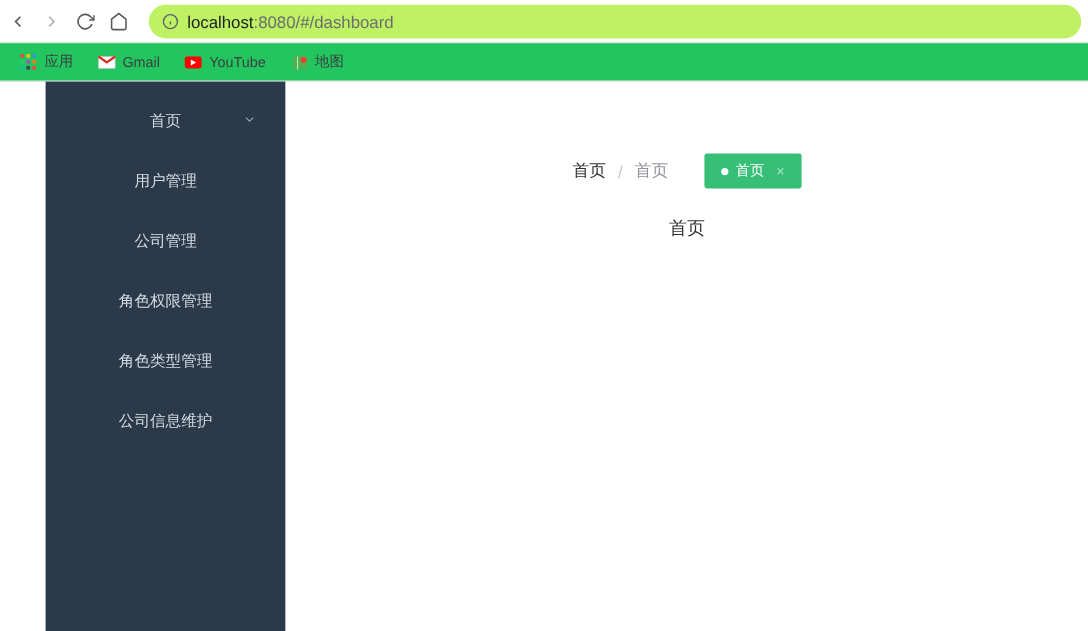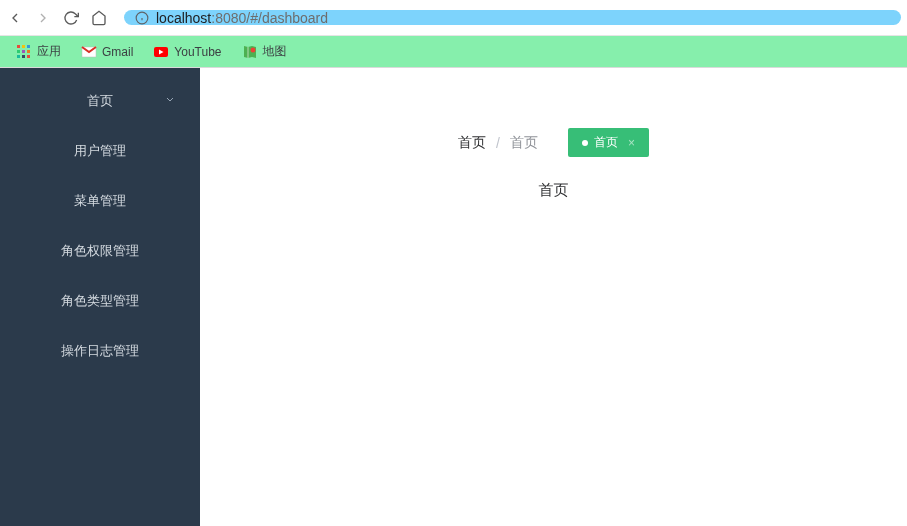--- a/index.html
+++ b/index.html
@@ -3,33 +3,33 @@
 <meta charset="utf-8">
 <style>
 * { margin: 0; padding: 0; box-sizing: border-box; }
 body { font-family: "Microsoft YaHei", "PingFang SC", Arial, sans-serif; font-size: 13px; background: #f6f6f6; width: 907px; height: 526px; overflow: hidden; }
 
 
 .browser-bar { height: 36px; background: #fff; display: flex; align-items: center; border-bottom: 1px solid #e5e5e5; padding: 0 6px; gap: 10px; }
 .nav-btn { width: 18px; height: 18px; display: flex; align-items: center; justify-content: center; color: #5a5a5a; cursor: pointer; }
 .nav-btn.disabled { color: #b0b0b0; }
 .nav-btn svg { width: 16px; height: 16px; }
-.url-wrap { flex: 1; display: flex; align-items: center; background: #7dd3fc; border-radius: 14px; height: 15px; padding: 0 10px; gap: 6px; margin-left: 6px; }
+.url-wrap { flex: 1; display: flex; align-items: center; background: #bef264; border-radius: 14px; height: 28px; padding: 0 10px; gap: 6px; margin-left: 6px; }
 .url-wrap svg { width: 14px; height: 14px; color: #5f6368; }
 .url-text { font-size: 14px; color: #202124; }
 .url-text .host { color: #202124; }
 .url-text .path { color: #6d6d6d; }
 
 
-.bm-bar { height: 32px; background: #86efac; display: flex; align-items: center; padding: 0 8px; gap: 4px; border-bottom: 1px solid #dadada; }
+.bm-bar { height: 32px; background: #22c55e; display: flex; align-items: center; padding: 0 8px; gap: 4px; border-bottom: 1px solid #dadada; }
 .bm-item { display: flex; align-items: center; gap: 5px; padding: 4px 8px; font-size: 12px; color: #3c4043; cursor: pointer; border-radius: 3px; }
 .ic { width: 16px; height: 16px; display: inline-flex; align-items: center; justify-content: center; }
 
 
-.app { display: flex; height: calc(526px - 36px - 32px); background: #fff; }
+.app { display: flex; height: calc(526px - 36px - 32px); background: #fff; padding-left: 38px; }
 
 
 .sidebar { width: 200px; background: #2b3a4b; color: #d5dbe1; padding-top: 8px; }
 .menu-item { height: 50px; display: flex; align-items: center; justify-content: center; position: relative; font-size: 13px; color: #d5dbe1; cursor: pointer; }
 .chev { position: absolute; right: 24px; top: 50%; transform: translateY(-50%); }
 .chev svg { width: 12px; height: 12px; color: #97a5b5; }
 
 
 .main { flex: 1; background: #fff; display: flex; flex-direction: column; align-items: center; padding-top: 60px; position: relative; }
 .crumb-row { display: flex; align-items: center; gap: 10px; }
@@ -135,30 +135,30 @@
       <span class="chev">
         <svg viewBox="0 0 24 24" fill="none" stroke="currentColor" stroke-width="2">
             <polyline points="6 9 12 15 18 9"></polyline>
           </svg>
       </span>
     </div>
     <div class="menu-item">
       <span>用户管理</span>
     </div>
     <div class="menu-item">
-      <span>菜单管理</span>
+      <span>公司管理</span>
     </div>
     <div class="menu-item">
       <span>角色权限管理</span>
     </div>
     <div class="menu-item">
       <span>角色类型管理</span>
     </div>
     <div class="menu-item">
-      <span>操作日志管理</span>
+      <span>公司信息维护</span>
     </div>
   </div>
 
   <div class="main">
     <div class="crumb-row">
       <span class="crumb crumb-cur">首页</span>
       <span class="crumb sep">/</span>
       <span class="crumb crumb-link">首页</span>
       <div class="tag">
         <span class="tag-dot"></span>

